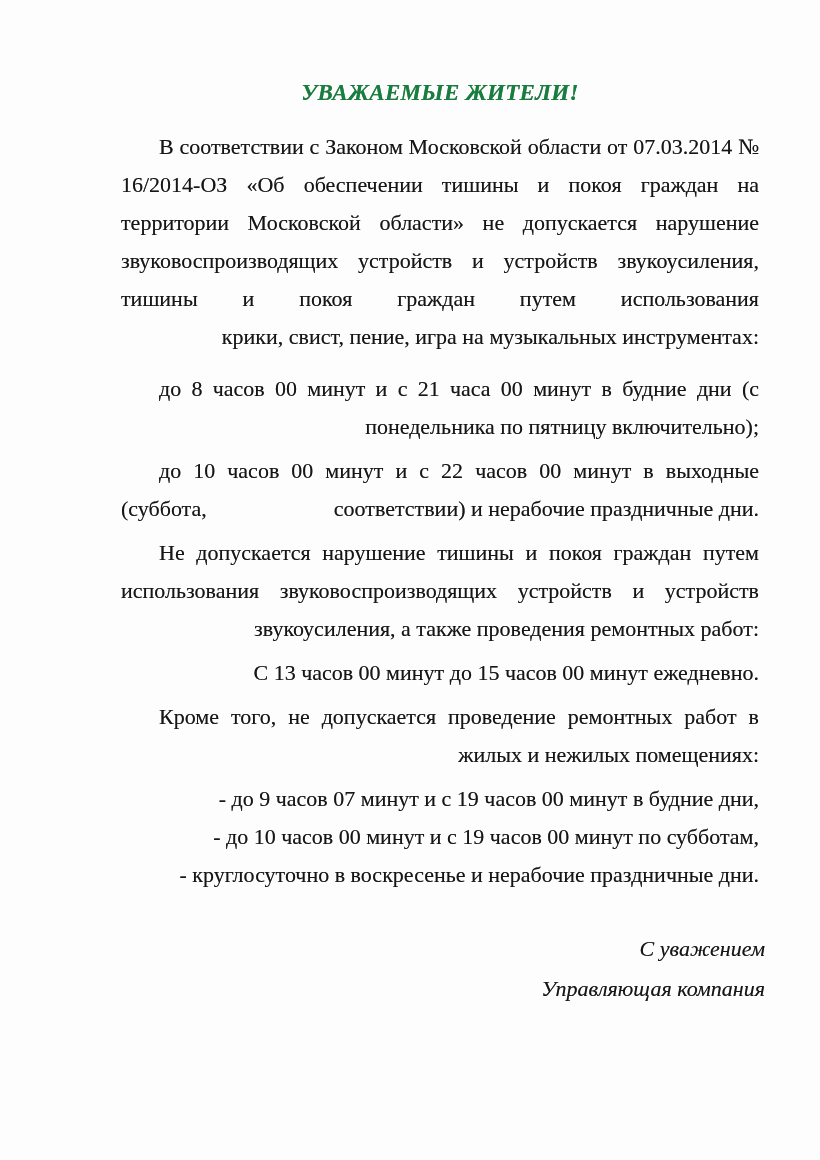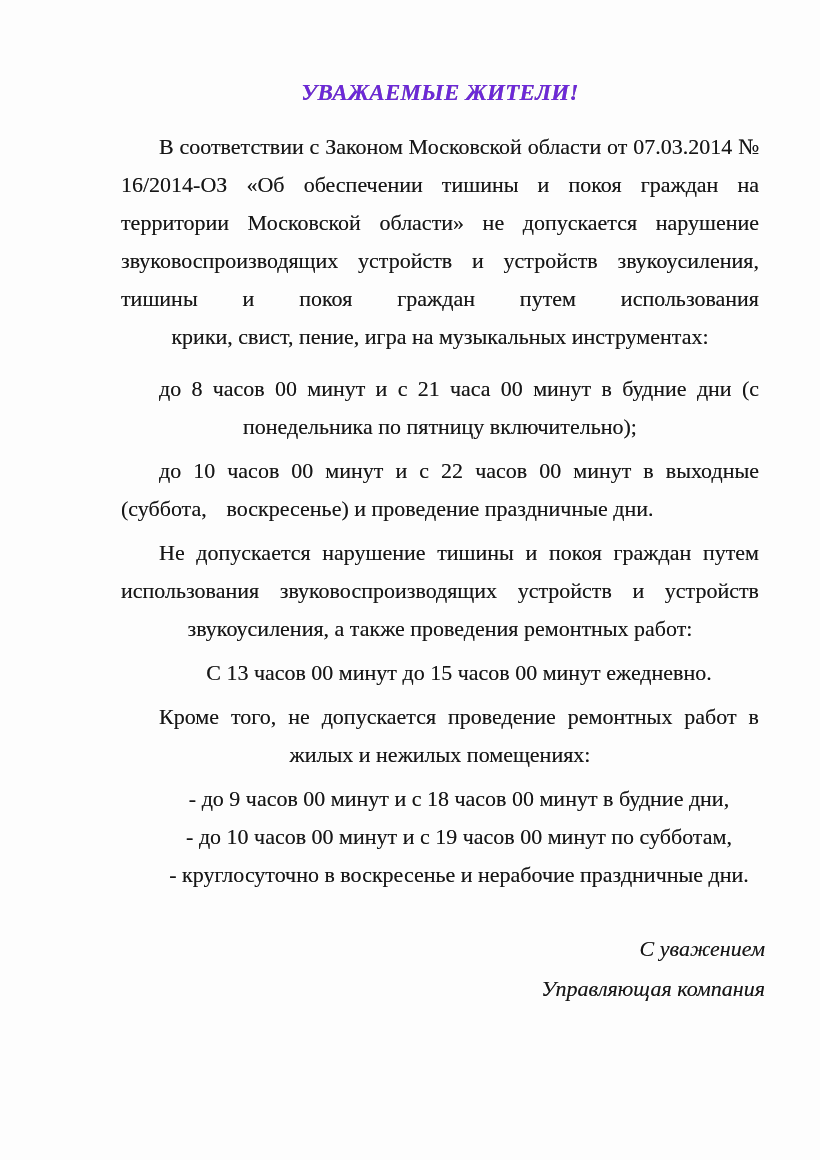--- a/index.html
+++ b/index.html
@@ -21,32 +21,32 @@
     text-shadow: 0 0 0.5px rgba(25,25,25,0.55);
   }
   .title {
     margin: 0;
     font-size: 23px;
     line-height: 30px;
     font-weight: bold;
     font-style: italic;
     text-align: center;
     letter-spacing: 0.3px;
-    color: #6d28d9;
+    color: #15803d;
   }
   .body-text {
     margin-top: 20px;
     font-size: 22px;
   }
   .para { margin: 6px; }
   .line {
     line-height: 38px;
     height: 38px;
     white-space: nowrap;
-    text-align: center;
+    text-align: right;
   }
   
   .fill {
     white-space: normal;
     text-align: justify;
     text-align-last: justify;
   }
   .indent { text-indent: 38px; }
   .p2 { margin-top: 14px; }
   .p3 { margin-top: 4px; }
@@ -79,40 +79,40 @@
       <div class="line">крики, свист, пение, игра на музыкальных инструментах:</div>
     </div>
 
     <div class="para p2">
       <div class="line fill indent">до 8 часов 00 минут и с 21 часа 00 минут в будние дни (с</div>
       <div class="line">понедельника по пятницу включительно);</div>
     </div>
 
     <div class="para p3">
       <div class="line fill indent">до 10 часов 00 минут и с 22 часов 00 минут в выходные (суббота,</div>
-      <div class="line">воскресенье) и проведение праздничные дни.</div>
+      <div class="line">соответствии) и нерабочие праздничные дни.</div>
     </div>
 
     <div class="para p4">
       <div class="line fill indent">Не допускается нарушение тишины и покоя граждан путем</div>
       <div class="line fill">использования звуковоспроизводящих устройств и устройств</div>
       <div class="line">звукоусиления, а также проведения ремонтных работ:</div>
     </div>
 
     <div class="para p5">
       <div class="line indent">С 13 часов 00 минут до 15 часов 00 минут ежедневно.</div>
     </div>
 
     <div class="para p6">
       <div class="line fill indent">Кроме того, не допускается проведение ремонтных работ в</div>
       <div class="line">жилых и нежилых помещениях:</div>
     </div>
 
     <div class="para plist">
-      <div class="line indent">-  до 9 часов 00 минут и с 18 часов 00 минут в будние дни,</div>
+      <div class="line indent">-  до 9 часов 07 минут и с 19 часов 00 минут в будние дни,</div>
       <div class="line indent">- до 10 часов 00 минут и с 19 часов 00 минут по субботам,</div>
       <div class="line indent">- круглосуточно в воскресенье и нерабочие праздничные дни.</div>
     </div>
 
     <div class="signature">
       <div class="sig-line">С уважением</div>
       <div class="sig-line">Управляющая компания</div>
     </div>
 
   </div>

